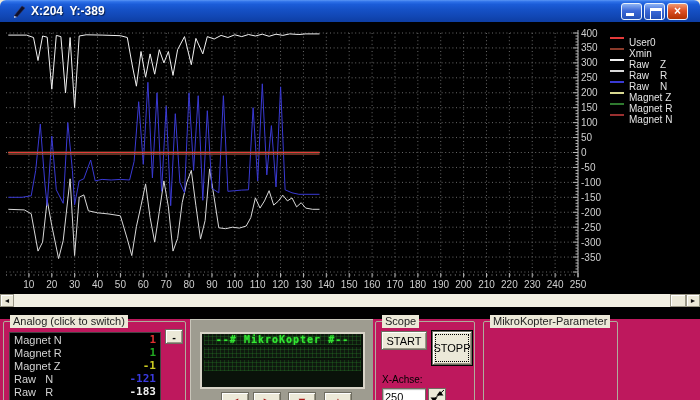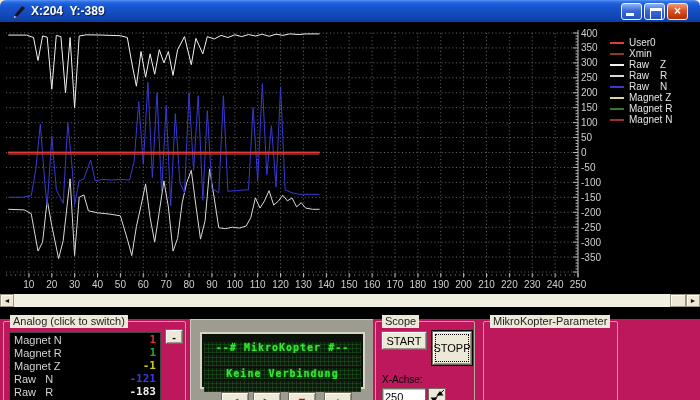--- a/index.html
+++ b/index.html
@@ -29,21 +29,21 @@
     background:linear-gradient(180deg,#8fb4f4 0%,#3b68d8 45%,#2350b8 100%);
     position:relative; cursor:default;
   }
   .wbtn.close { background:linear-gradient(180deg,#f09a72 0%,#dd4f24 45%,#b33000 100%); }
   .wbtn.min::after { content:""; position:absolute; left:4px; bottom:3px; width:8px; height:3px; background:#fff; }
   .wbtn.max::after { content:""; position:absolute; left:5px; top:4px; width:10px; height:8px; border:1px solid #fff; border-top:3px solid #fff; }
   
   .client { position:absolute; left:0; top:22px; width:700px; height:378px; background:#000; }
   .scope-area { position:absolute; left:0; top:0; width:700px; height:272px; background:#000; }
   .legend { position:absolute; left:610px; top:15px; }
-  .lg-row { display:flex; align-items:center; height:11px; }
+  .lg-row { display:flex; align-items:flex-start; height:11px; }
   .lg-swatch { width:14px; height:2px; margin-right:5px; flex:none; }
   .lg-text { color:#e4e4e4; font-size:10px; white-space:pre; }
   
   .hscroll { position:absolute; left:0; top:272px; width:700px; height:13px; background:#f2f0e3; }
   .sb-btn {
     position:absolute; top:0; width:14px; height:13px; background:#ece9d8;
     border:1px solid #9a9786; box-shadow:inset 1px 1px 0 #fff;
     display:flex; align-items:center; justify-content:center;
     font-size:7px; color:#111; line-height:1;
   }
@@ -66,21 +66,21 @@
   .analog-group { left:3px; top:2px; width:183px; height:90px; }
   .analog-list { position:absolute; left:5px; top:10px; width:152px; height:78px; background:#000; overflow:hidden; border:1px solid #444; }
   .an-row { display:flex; justify-content:space-between; align-items:center; height:13px; padding:0 4px; }
   .an-label { color:#d4d4d4; font-size:11px; white-space:pre; }
   .an-value { font-family:"DejaVu Sans Mono", monospace; font-weight:bold; font-size:11px; white-space:pre; }
   .collapse-btn { position:absolute; left:161px; top:7px; width:18px; height:15px; font-weight:bold; }
   
   .lcd-panel { position:absolute; left:190px; top:0; width:183px; height:93px; background:#9e9c90;
     border-top:1px solid #c8c6ba; border-left:1px solid #c8c6ba; }
   .lcd { position:absolute; left:9px; top:12px; width:165px; height:57px;
-    background:#0a120a; border:2px solid #d8d4c8; padding:8px 2px; }
+    background:#0a120a; border:2px solid #d8d4c8; padding:0 2px; }
   .lcd-row {
     height:11px; margin-bottom:2px; text-align:center;
     background-color:#0e180e;
     background-image:
       repeating-linear-gradient(90deg, rgba(40,130,40,.30) 0 1px, transparent 1px 4px),
       repeating-linear-gradient(0deg, rgba(40,130,40,.30) 0 1px, transparent 1px 4px);
     color:#33e833; font-family:"DejaVu Sans Mono", monospace; font-weight:bold;
     font-size:10px; line-height:11px; letter-spacing:1px; white-space:pre;
     text-shadow:0 0 2px rgba(40,230,40,.7); overflow:hidden;
   }
@@ -396,21 +396,20 @@
               <span class="an-value" style="color: rgb(176, 176, 176);">405</span>
             </div>
           </div>
         <button class="btn3d collapse-btn">-</button>
       </div>
 
       <div class="lcd-panel">
         <div class="lcd" id="lcd">
             <div class="lcd-row">--# MikroKopter #--</div>
             <div class="lcd-row"></div>
-            <div class="lcd-row">Keine Verbindung</div>
             <div class="lcd-row"></div>
           </div>
         <div class="lcd-buttons" id="lcd-buttons">
             <button class="btn3d lcd-btn" style="left: 30px;">
               <span class="arrow">◄</span>
             </button>
             <button class="btn3d lcd-btn" style="left: 62px;">
               <span class="arrow">►</span>
             </button>
             <button class="btn3d lcd-btn" style="left: 97px;">

